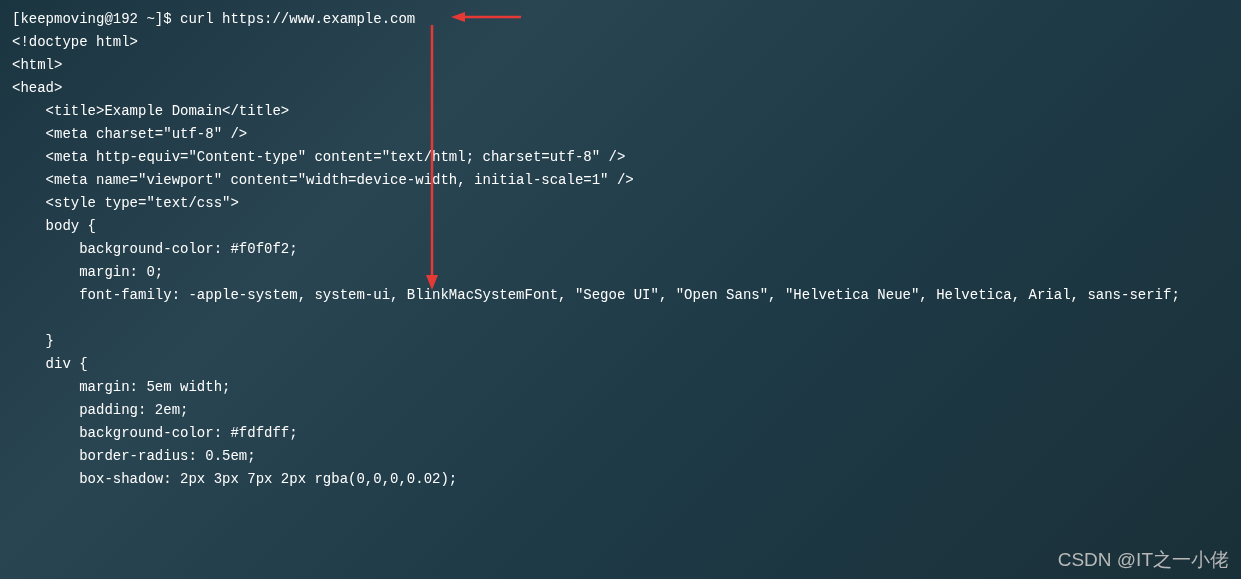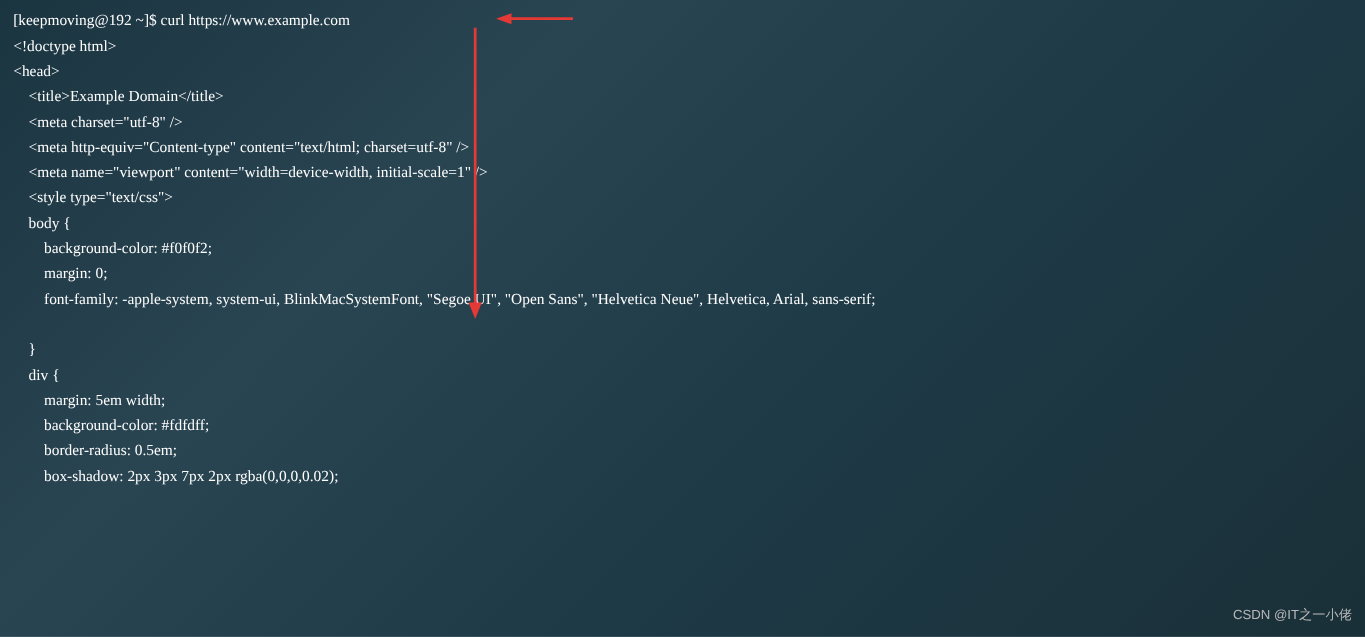--- a/index.html
+++ b/index.html
@@ -15,21 +15,20 @@
       font-size: 14px;
       color: #ffffff;
       position: relative;
       overflow: hidden;
       padding: 8px 12px;
       line-height: 23px;
     }
     .terminal-line {
       white-space: pre;
       color: #ffffff;
-      font-family: Liberation Serif, serif;
     }
     .prompt-user {
       color: #ffffff;
     }
     .arrow-horizontal {
       position: absolute;
       top: 10px;
       left: 451px;
       width: 70px;
       height: 14px;
@@ -42,45 +41,47 @@
       width: 20px;
       height: 265px;
       pointer-events: none;
     }
     .watermark {
       position: absolute;
       bottom: 8px;
       right: 12px;
       color: #b8b8b8;
       font-family: Arial, sans-serif;
-      font-size: 12px;
+      font-size: 19px;
       margin-top: 24px;
     }
   </style>
 </head>
 <body>
 
 <div>
   <div class="terminal-line"><span class="prompt-user">[keepmoving@192 ~]$ </span><span>curl https://www.example.com</span></div>
   <div class="terminal-line">&lt;!doctype html&gt;</div>
+  <div class="terminal-line">&lt;html&gt;</div>
   <div class="terminal-line">&lt;head&gt;</div>
   <div class="terminal-line">    &lt;title&gt;Example Domain&lt;/title&gt;</div>
   <div class="terminal-line"></div>
   <div class="terminal-line">    &lt;meta charset="utf-8" /&gt;</div>
   <div class="terminal-line">    &lt;meta http-equiv="Content-type" content="text/html; charset=utf-8" /&gt;</div>
   <div class="terminal-line">    &lt;meta name="viewport" content="width=device-width, initial-scale=1" /&gt;</div>
   <div class="terminal-line">    &lt;style type="text/css"&gt;</div>
   <div class="terminal-line">    body {</div>
   <div class="terminal-line">        background-color: #f0f0f2;</div>
   <div class="terminal-line">        margin: 0;</div>
   <div class="terminal-line">        font-family: -apple-system, system-ui, BlinkMacSystemFont, "Segoe UI", "Open Sans", "Helvetica Neue", Helvetica, Arial, sans-serif;</div>
   <div class="terminal-line">        </div>
   <div class="terminal-line">    }</div>
   <div class="terminal-line">    div {</div>
   <div class="terminal-line">        margin: 5em width;</div>
+  <div class="terminal-line">        padding: 2em;</div>
   <div class="terminal-line">        background-color: #fdfdff;</div>
   <div class="terminal-line">        border-radius: 0.5em;</div>
   <div class="terminal-line">        box-shadow: 2px 3px 7px 2px rgba(0,0,0,0.02);</div>
 </div>
 
 <svg class="arrow-horizontal" viewBox="0 0 70 14">
   <line x1="70" y1="7" x2="12" y2="7" stroke="#e53935" stroke-width="2.5"></line>
   <polygon points="0,7 14,2 14,12" fill="#e53935"></polygon>
 </svg>
 

